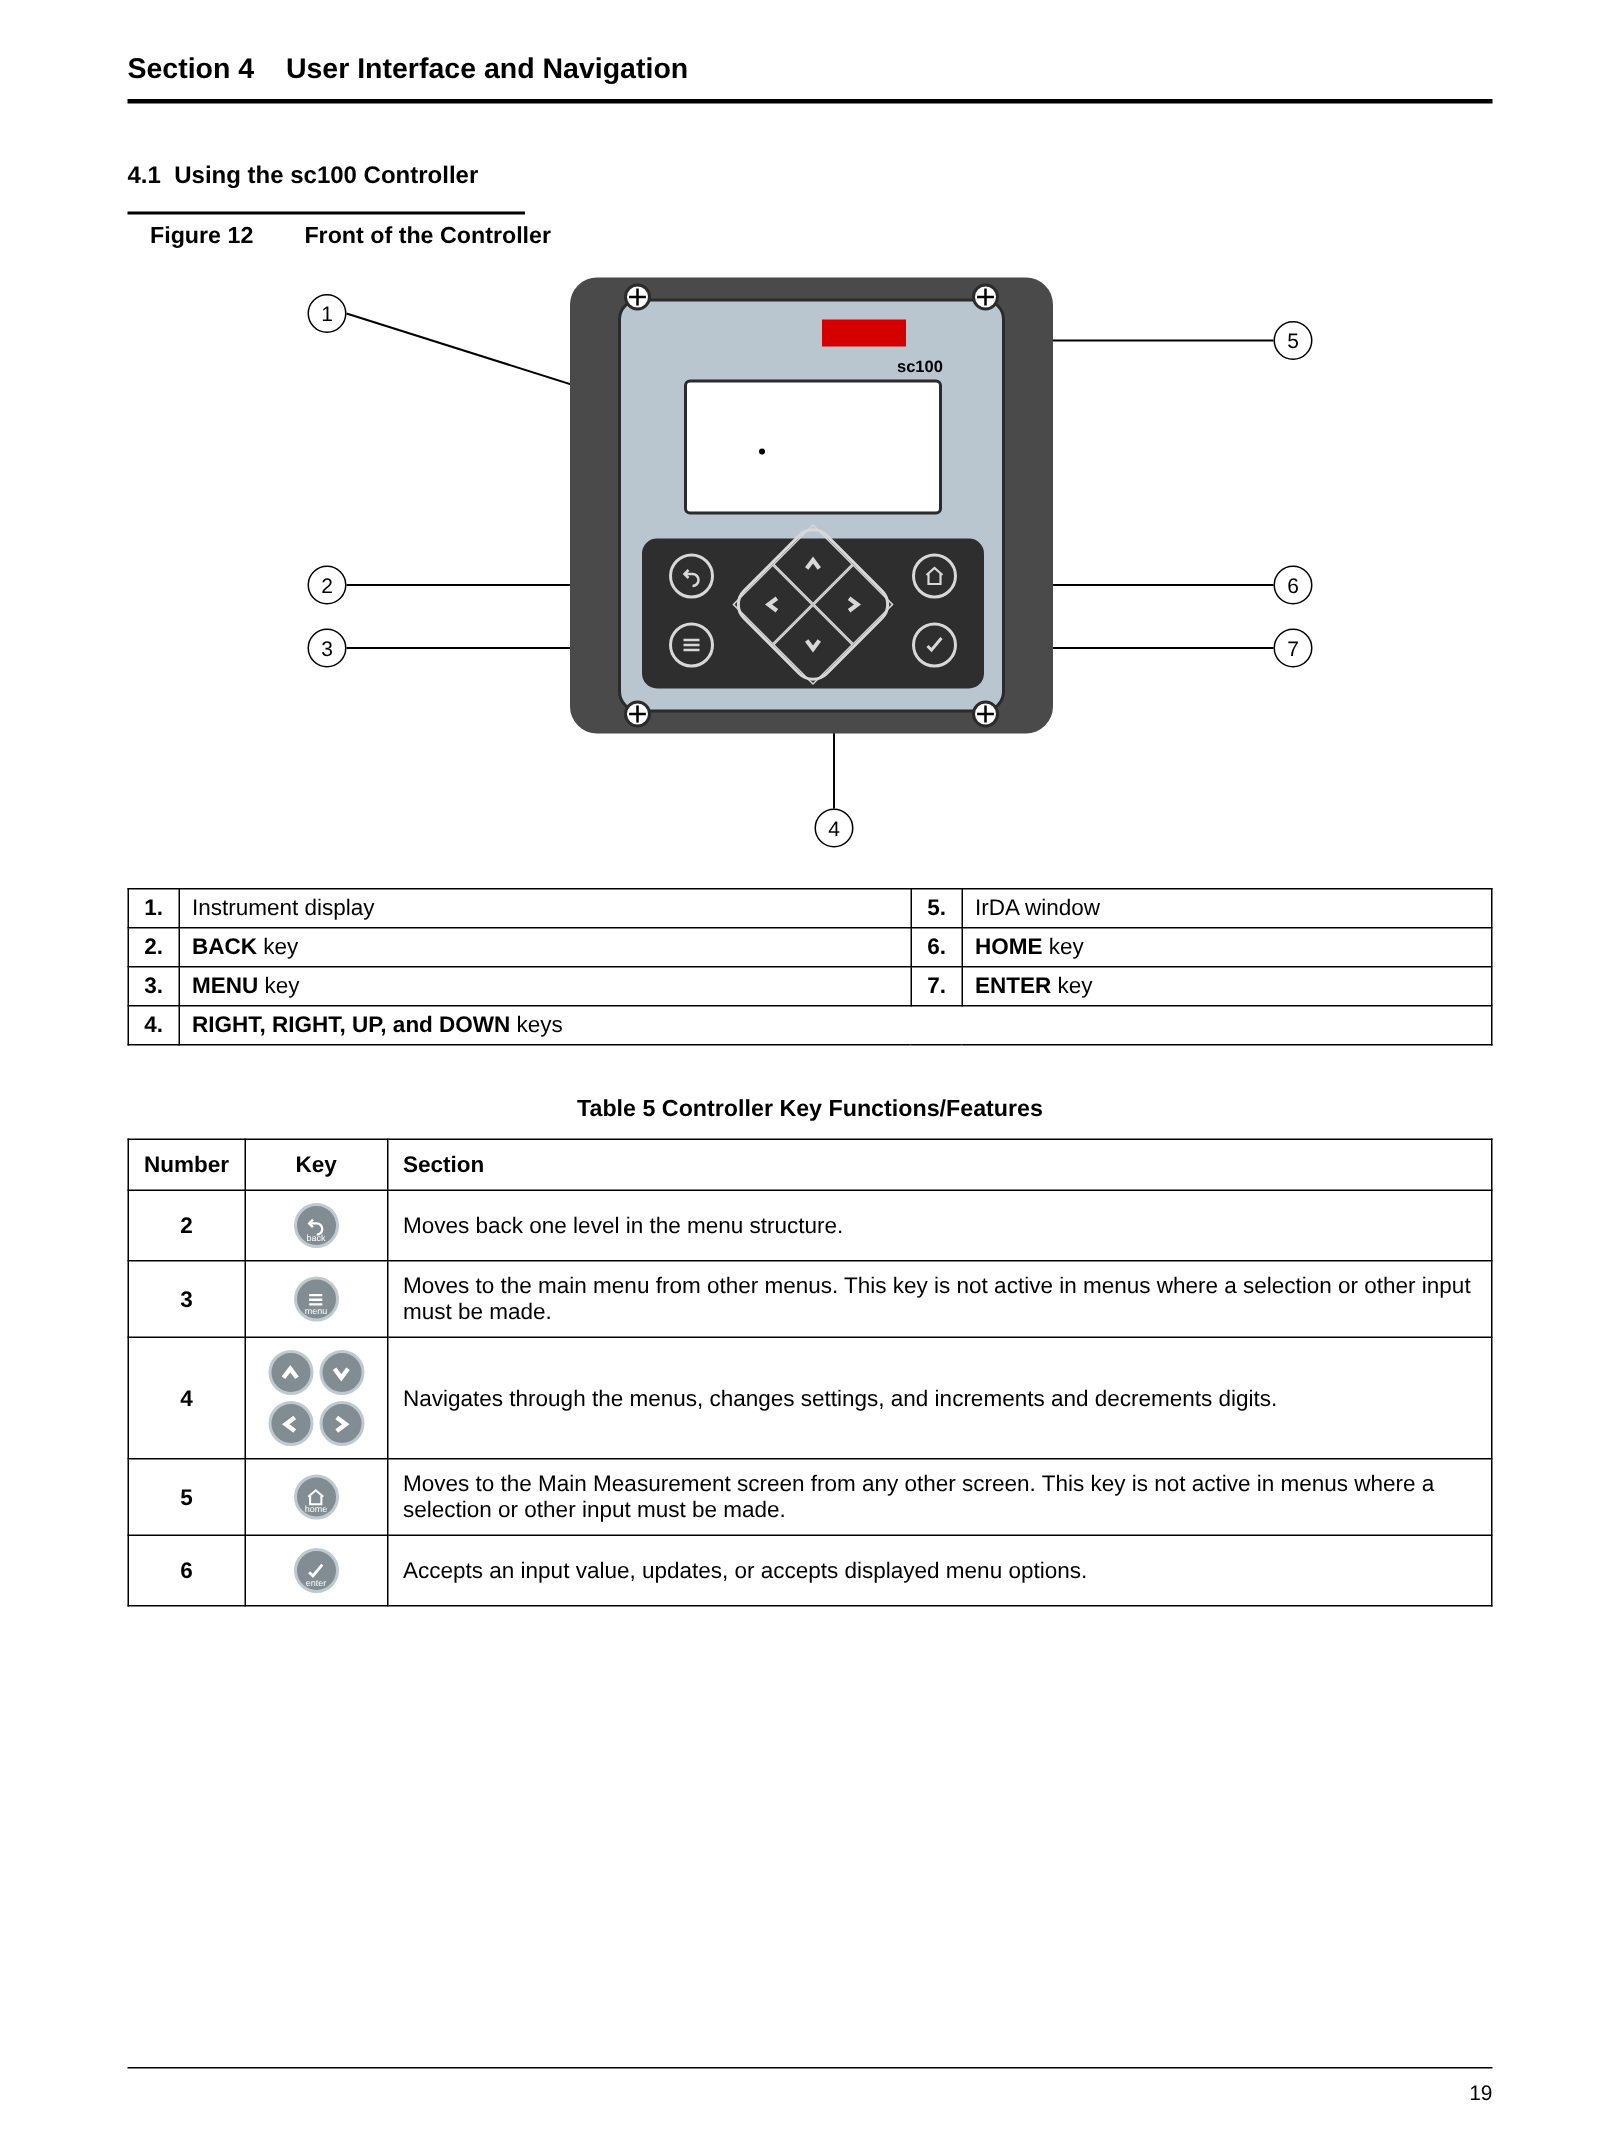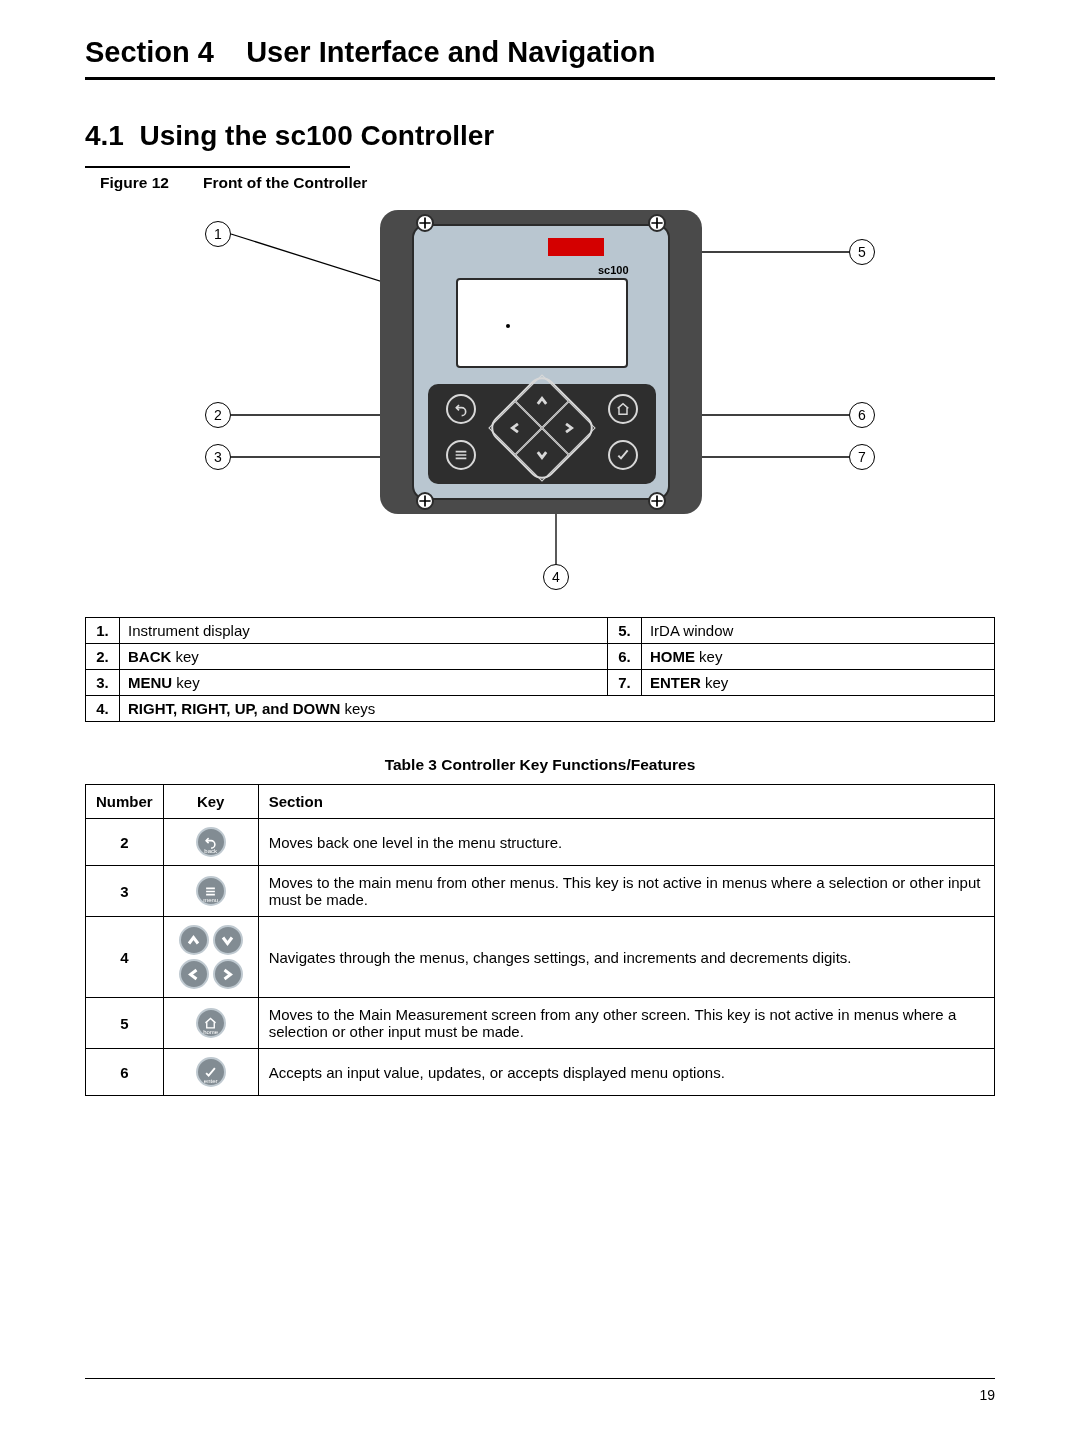--- a/index.html
+++ b/index.html
@@ -11,31 +11,31 @@
     background: #fff;
   }
   .page {
     width: 1080px;
     margin: 0 auto;
     padding: 36px 85px 40px 85px;
     position: relative;
     min-height: 1437px;
   }
   .section-title {
-    font-size: 29px;
+    font-size: 19px;
     font-weight: bold;
     margin: 0 0 8px 0;
   }
   .hr-thick {
     border: 0;
     border-top: 3px solid #000;
     margin: 0 0 40px 0;
   }
   .subsection-title {
-    font-size: 28px;
+    font-size: 16px;
     font-weight: bold;
     margin: 0 0 14px 0;
   }
   .intro-para {
     margin: 0 0 20px 175px;
     line-height: 1.35;
   }
   .fig-ref { color: #0050c8; }
   .figure-caption {
     font-weight: bold;
@@ -362,21 +362,21 @@
       <td class="num">7.</td>
       <td><b>ENTER</b><span> key</span></td>
     </tr>
     <tr>
       <td class="num">4.</td>
       <td colspan="3"><b>RIGHT, RIGHT, UP, and DOWN</b><span> keys</span></td>
     </tr>
   </tbody>
     </table>
 
-  <div class="table-caption">Table 3 Controller Key Functions/Features</div>
+  <div class="table-caption">Table 5 Controller Key Functions/Features</div>
   <table class="func-table">
     <tbody>
         <tr>
       <th class="c">Number</th>
       <th class="c">Key</th>
       <th>Section</th>
     </tr>
     <tr>
       <td class="num c">2</td>
       <td class="key">

